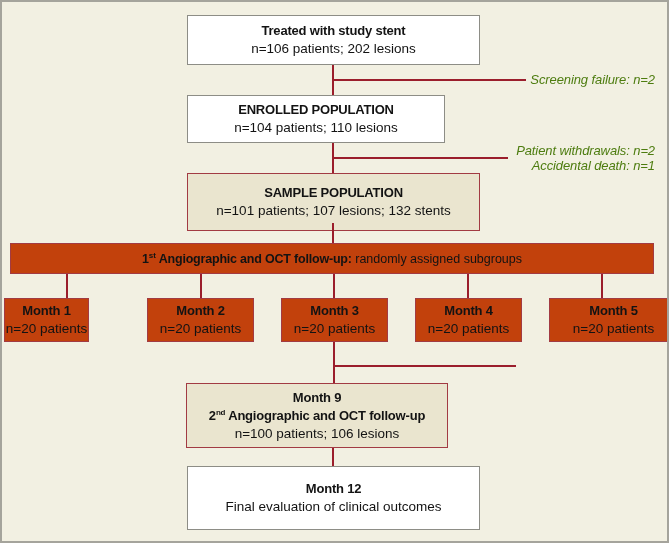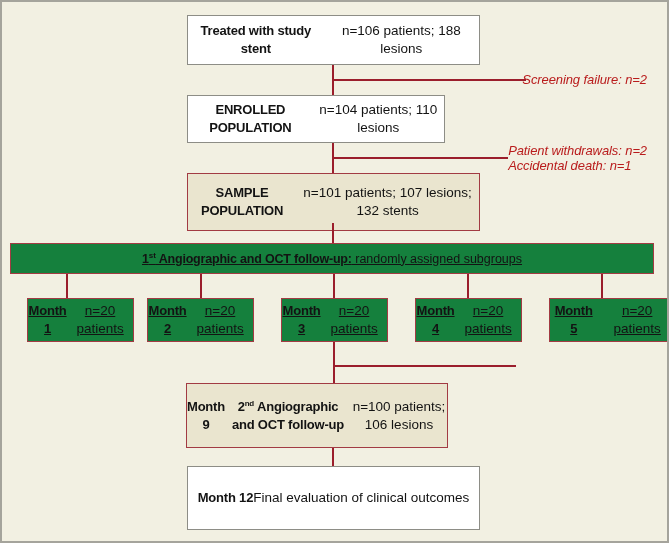--- a/index.html
+++ b/index.html
@@ -10,52 +10,53 @@
     background:#f2f0e2;
     border:2px solid #a5a49c;
     font-family:"Liberation Sans", sans-serif;
     color:#131313;
     overflow:hidden;
   }
   .box{
     position:absolute;
     box-sizing:border-box;
     display:flex;
-    flex-direction:row;
+    flex-direction:column;
     justify-content:center;
     align-items:center;
     text-align:center;
     line-height:18px;
   }
   .white-box{background:#ffffff;border:1px solid #8d8d86;}
   .beige-box{background:#eae5cf;border:1.5px solid #a23b43;}
-  .cream-box{background:#15803d;border:1.2px solid #a23b43;text-decoration:underline;}
+  .cream-box{background:#c2410c;border:1.2px solid #a23b43;}
   .bt{font-weight:bold;font-size:13px;letter-spacing:-0.2px;}
   .st{font-size:13.5px;}
   sup{font-size:8px;font-weight:bold;vertical-align:super;line-height:0;}
   .vline{position:absolute;width:2px;background:#9b1e2c;}
   .hline{position:absolute;height:2px;background:#9b1e2c;}
   .note{
     position:absolute;
-    right:20px;
-    color:#b91c1c;
+    right:12px;
+    color:#4d7c0f;
     font-style:italic;
     font-size:13px;
     line-height:15px;
+    text-align:right;
     letter-spacing:-0.1px;
   }
 </style>
 </head>
 <body>
 
 <div class="canvas">
 
   <div class="box white-box" style="left:185px;top:13px;width:293px;height:50px">
     <div class="bt">Treated with study stent</div>
-    <div class="st">n=106 patients; 188 lesions</div>
+    <div class="st">n=106 patients; 202 lesions</div>
   </div>
 
   <div class="vline" style="left:330px;top:63px;height:30px"></div>
   <div class="hline" style="left:331px;top:77px;width:193px"></div>
   <div class="note" style="top:70px">Screening failure: n=2</div>
 
   <div class="box white-box" style="left:185px;top:93px;width:258px;height:48px">
     <div class="bt">ENROLLED POPULATION</div>
     <div class="st">n=104 patients; 110 lesions</div>
   </div>
@@ -77,21 +78,21 @@
   <div class="box cream-box" style="left:8px;top:241px;width:644px;height:31px">
     <div class="st" style="font-size:12.5px"><span class="bt" style="font-size:12.5px">1</span><sup>st</sup><span class="bt" style="font-size:12.5px"> Angiographic and OCT follow-up:</span><span> randomly assigned subgroups</span></div>
   </div>
 
   <div class="vline" style="left:64px;top:272px;height:24px"></div>
   <div class="vline" style="left:198px;top:272px;height:24px"></div>
   <div class="vline" style="left:331px;top:272px;height:24px"></div>
   <div class="vline" style="left:465px;top:272px;height:24px"></div>
   <div class="vline" style="left:599px;top:272px;height:24px"></div>
 
-  <div class="box cream-box" style="left:25px;top:296px;width:107px;height:44px">
+  <div class="box cream-box" style="left:2px;top:296px;width:85px;height:44px">
     <div class="bt">Month 1</div>
     <div class="st">n=20 patients</div>
   </div>
   <div class="box cream-box" style="left:145px;top:296px;width:107px;height:44px">
     <div class="bt">Month 2</div>
     <div class="st">n=20 patients</div>
   </div>
   <div class="box cream-box" style="left:279px;top:296px;width:107px;height:44px">
     <div class="bt">Month 3</div>
     <div class="st">n=20 patients</div>

